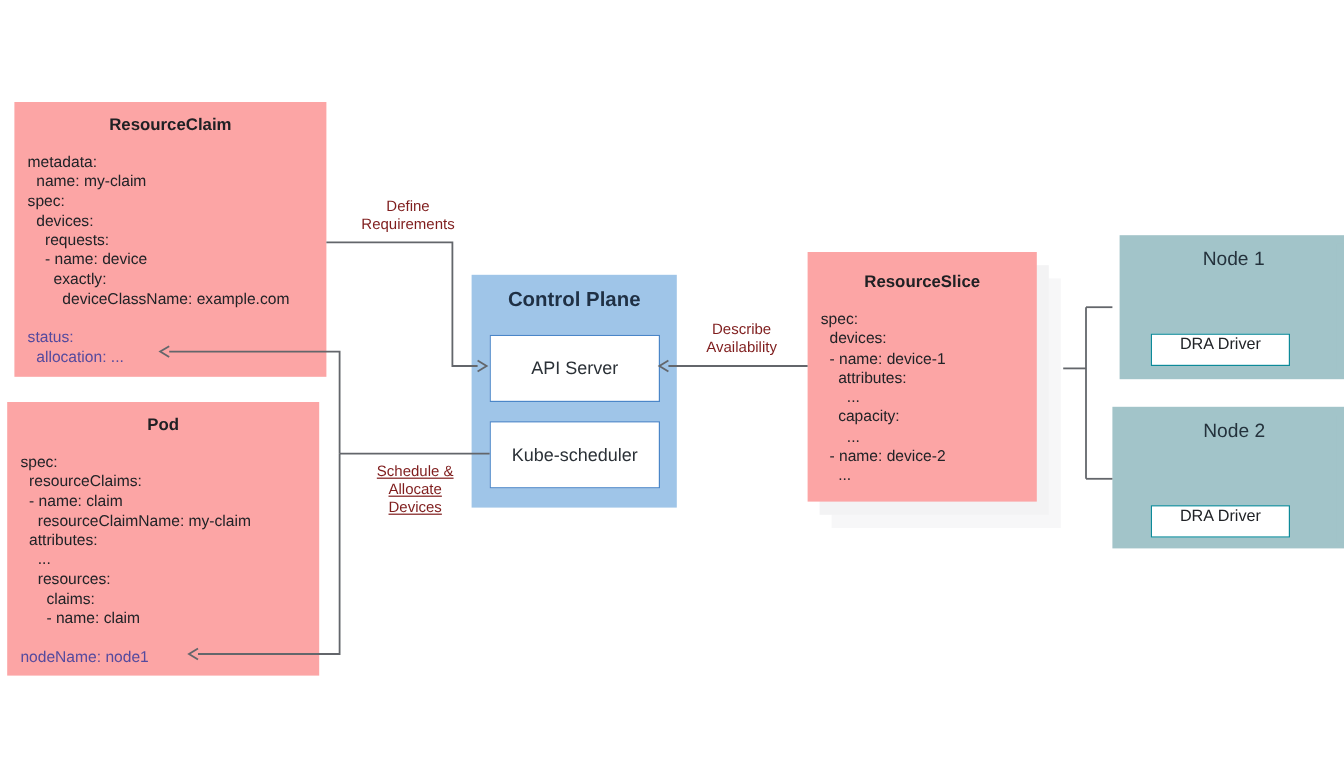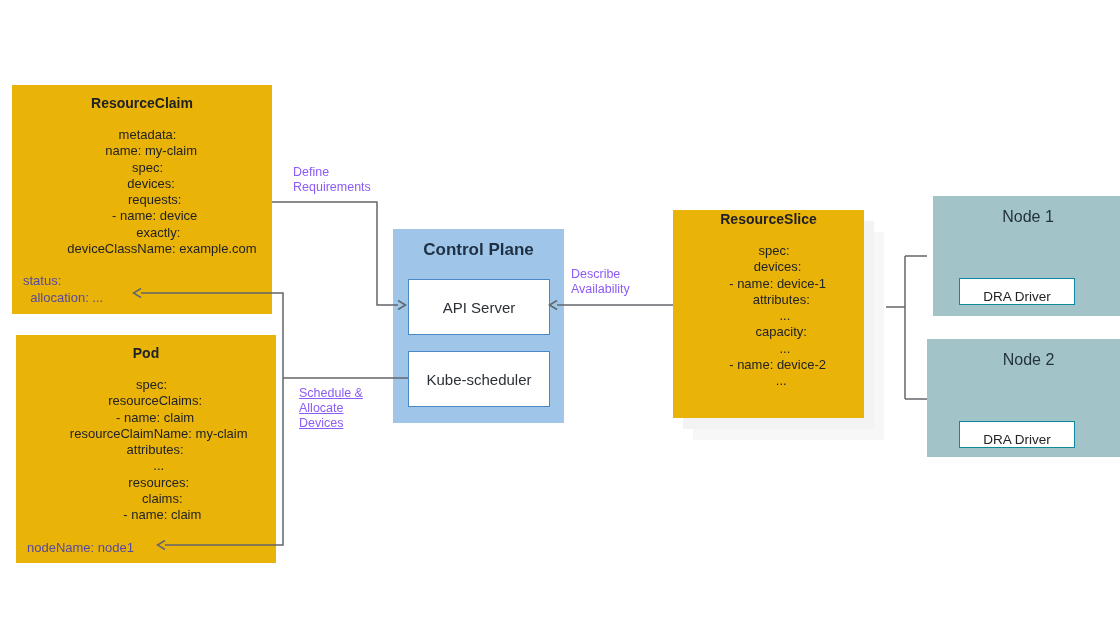--- a/index.html
+++ b/index.html
@@ -1,42 +1,42 @@
 <!DOCTYPE html>
 <html><head>
 <meta charset="utf-8">
 <style>
   html,body{margin:0;padding:0;background:#ffffff;}
   .canvas{
     position:relative;width:1120px;height:631px;background:#ffffff;overflow:hidden;
     font-family:"Liberation Sans", sans-serif;color:#202124;
   }
-  .obj-box{position:absolute;background:#eab308;}
+  .obj-box{position:absolute;background:#fca5a5;}
   .obj-title{text-align:center;font-weight:bold;font-size:14px;margin-top:10px;color:#202124;}
   .yaml{margin-top:16px;padding-left:11px;font-size:13px;line-height:16.3px;color:#212327;}
-  .yaml div{white-space:pre;text-align:center;}
+  .yaml div{white-space:pre;}
   .status-block{margin-top:16px;padding-left:11px;font-size:13px;line-height:16.3px;color:#554a9e;}
   .status-block div{white-space:pre;}
   .shadow-card{position:absolute;}
   .control-plane{position:absolute;background:#9fc5e8;}
   .cp-title{text-align:center;font-size:17px;padding-top:11px;color:#1f3044;font-weight:bold;}
   .inner-box{
     position:absolute;background:#ffffff;border:1.5px solid #4a86c8;
     display:flex;align-items:center;justify-content:center;font-size:15px;color:#2b3137;
   }
   .node-box{position:absolute;background:#a2c4c9;}
   .node-title{text-align:center;font-size:16px;padding-top:12px;color:#24323c;}
   .dra-box{
     position:absolute;background:#ffffff;border:1.5px solid #0d8a99;
-    display:flex;align-items:flex-end;justify-content:center;font-size:13.5px;color:#212327;
+    display:flex;align-items:flex-start;justify-content:center;font-size:13.5px;color:#212327;
   }
   .node-strip{position:absolute;background:#a2c4c9;}
   .edge-label{
-    position:absolute;font-size:12.5px;line-height:15px;color:#8b5cf6;
-    text-align:left;white-space:pre-line;
+    position:absolute;font-size:12.5px;line-height:15px;color:#7f1d1d;
+    text-align:center;white-space:pre-line;
   }
   svg.edges{position:absolute;left:0;top:0;z-index:10;pointer-events:none;}
   svg.edges path{stroke:#63666b;stroke-width:1.5;fill:none;}
 </style>
 </head>
 <body>
 
 <div class="canvas">
 
   <div class="obj-box" style="left:12px;top:85px;width:260px;height:229px;">
@@ -50,21 +50,21 @@
         <div>    - name: device</div>
         <div>      exactly:</div>
         <div>        deviceClassName: example.com</div>
       </div>
     <div class="status-block">
         <div>status:</div>
         <div>  allocation: ...</div>
       </div>
   </div>
 
-  <div class="obj-box" style="left:16px;top:335px;width:260px;height:228px;">
+  <div class="obj-box" style="left:6px;top:335px;width:260px;height:228px;">
     <div class="obj-title">Pod</div>
     <div class="yaml">
         <div>spec:</div>
         <div>  resourceClaims:</div>
         <div>  - name: claim</div>
         <div>    resourceClaimName: my-claim</div>
         <div>  attributes:</div>
         <div>    ...</div>
         <div>    resources:</div>
         <div>      claims:</div>
@@ -81,21 +81,21 @@
   <div class="inner-box" style="left:408px;top:279px;width:140px;height:54px;text-align:center;">
     <span>API Server</span>
   </div>
   <div class="inner-box" style="left:408px;top:351px;width:140px;height:54px;">
     <span>Kube-scheduler</span>
   </div>
 
   <div class="shadow-card" style="left:693px;top:232px;width:191px;height:208px;background:#f7f7f8;"></div>
   <div class="shadow-card" style="left:683px;top:221px;width:191px;height:208px;background:#f3f3f4;"></div>
   <div class="obj-box" style="left:673px;top:210px;width:191px;height:208px;">
-    <div class="obj-title" style="margin-top:1px;text-align:center;">ResourceSlice</div>
+    <div class="obj-title" style="margin-top:16px;text-align:center;">ResourceSlice</div>
     <div class="yaml">
         <div>spec:</div>
         <div>  devices:</div>
         <div>  - name: device-1</div>
         <div>    attributes:</div>
         <div>      ...</div>
         <div>    capacity:</div>
         <div>      ...</div>
         <div>  - name: device-2</div>
         <div>    ...</div>

